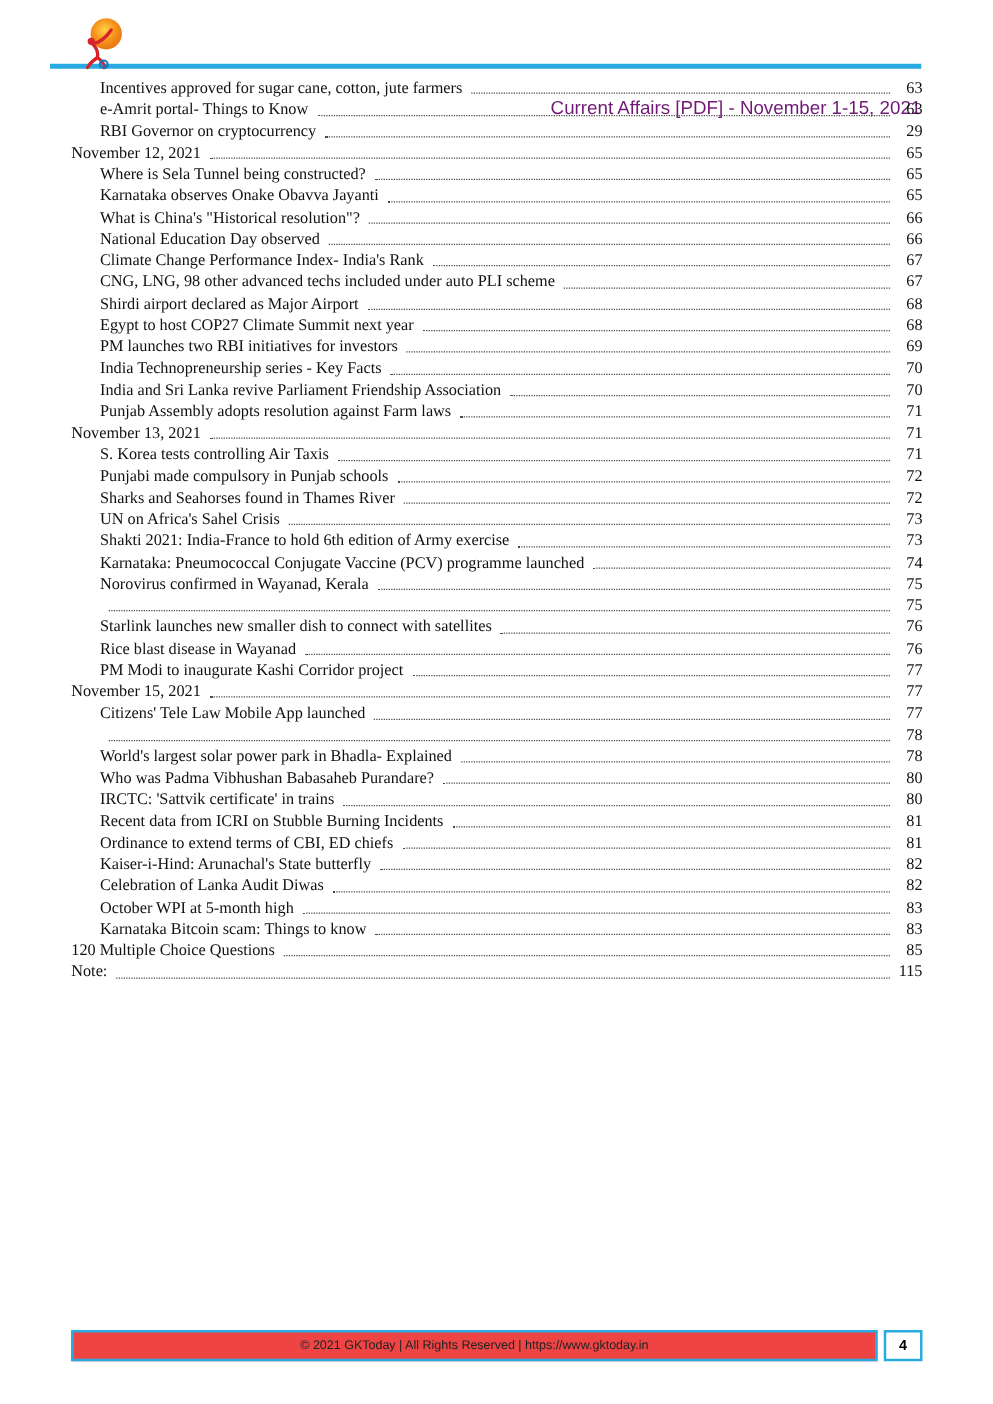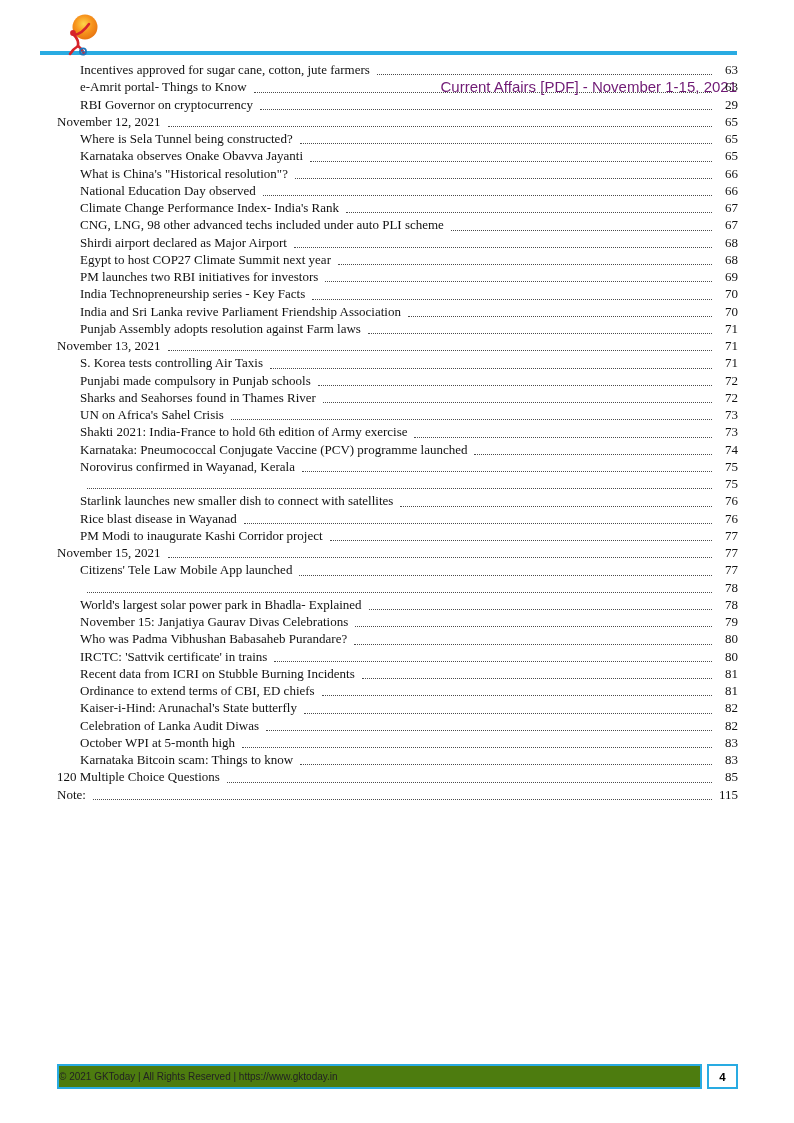--- a/index.html
+++ b/index.html
@@ -55,24 +55,24 @@
     min-width:22px; text-align:right;
     font-size:13px; white-space:nowrap;
   }
 
   
   .footer-main {
     position:absolute; left:57px; top:1064px;
     width:645px; height:25px;
     border:2px solid #29abe2;
     box-sizing:border-box;
-    display:flex; align-items:center; 
+    display:flex; align-items:center; justify-content:center;
     font-family:"Liberation Sans", sans-serif;
     font-size:10px; color:#222;
-    background:#4d7c0f;
+    background:#ef4444;
   }
   .footer-page {
     position:absolute; left:707px; top:1064px;
     width:31px; height:25px;
     border:2px solid #29abe2;
     box-sizing:border-box;
     display:flex; align-items:center; justify-content:center;
     font-family:"Liberation Sans", sans-serif;
     font-size:11.5px; font-weight:bold; color:#000;
     background:#fff;
@@ -261,25 +261,20 @@
       <div class="toc-row">
       <span class="leader"></span>
       <span class="pagenum">78</span>
     </div>
       <div class="toc-row">
       <span class="toc-label">World's largest solar power park in Bhadla- Explained</span>
       <span class="leader"></span>
       <span class="pagenum">78</span>
     </div>
       <div class="toc-row">
-      <span class="toc-label">November 15: Janjatiya Gaurav Divas Celebrations</span>
-      <span class="leader"></span>
-      <span class="pagenum">79</span>
-    </div>
-      <div class="toc-row">
       <span class="toc-label">Who was Padma Vibhushan Babasaheb Purandare?</span>
       <span class="leader"></span>
       <span class="pagenum">80</span>
     </div>
       <div class="toc-row">
       <span class="toc-label">IRCTC: 'Sattvik certificate' in trains</span>
       <span class="leader"></span>
       <span class="pagenum">80</span>
     </div>
       <div class="toc-row">

